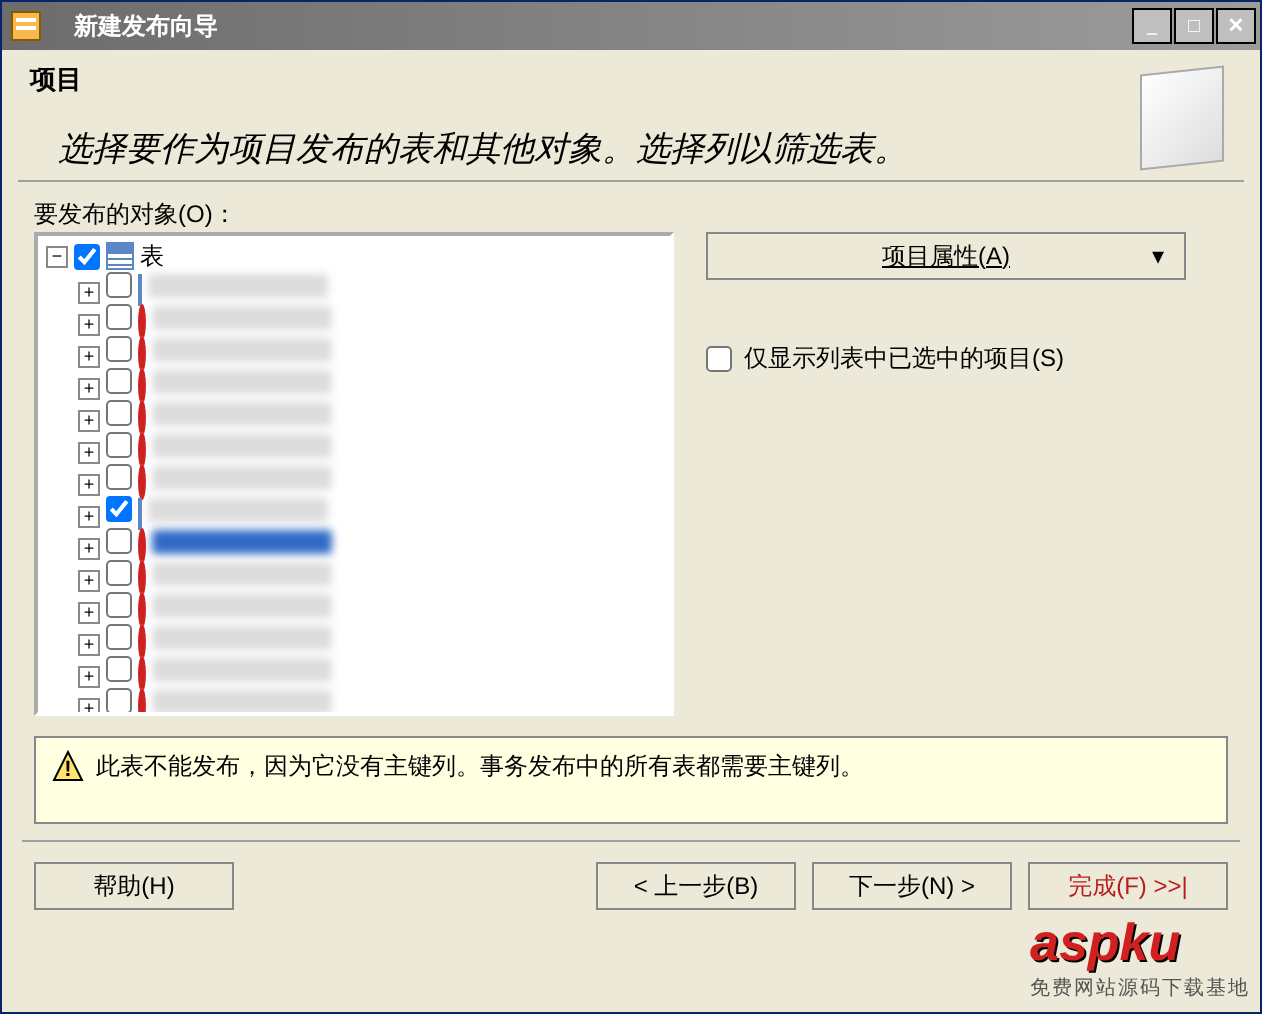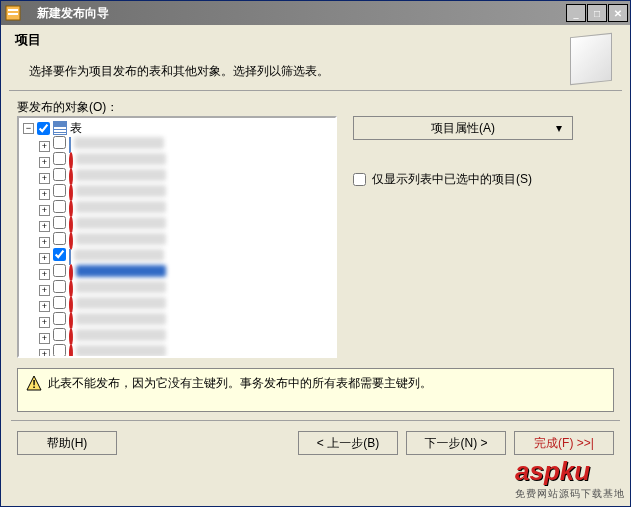--- a/index.html
+++ b/index.html
@@ -6,31 +6,31 @@
 body { font-family: "SimSun", Tahoma, sans-serif; font-size: 12px; background: #dcdcd4; width: 631px; height: 507px; overflow: hidden; }
 .window { width: 631px; height: 507px; background: #ece9d8; border: 1px solid #0a246a; }
 .titlebar { height: 24px; background: linear-gradient(to right, #6c6c6c, #9c9c9c); display: flex; align-items: center; padding: 0 2px 0 4px; color: #fff; font-weight: bold; gap: 12px; }
 .titlebar .app-icon { width: 16px; height: 16px; margin-right: 4px; }
 .titlebar .title-text { flex: 1; }
 .win-btns { display: flex; gap: 1px; }
 .win-btn { width: 20px; height: 18px; background: #bfbfbf; border: 1px solid #000; display: flex; align-items: center; justify-content: center; cursor: default; font-family: Tahoma; font-size: 10px; font-weight: bold; }
 .header { padding: 6px 14px 4px 14px; display: flex; }
 .header-text { flex: 1; }
 .header-title { font-weight: bold; font-size: 13px; margin-bottom: 14px; }
-.header-sub { font-size: 12px; padding-left: 14px; }
+.header-sub { font-size: 17px; padding-left: 14px; font-style: italic; }
 .header-gfx { width: 60px; height: 55px; position: relative; }
 .header-gfx .box3d { position: absolute; right: 4px; top: 4px; width: 42px; height: 48px; border: 1px solid #aaa; background: linear-gradient(135deg,#fff,#ddd); transform: skewY(-6deg); }
 .sep { border-top: 1px solid #a0a0a0; margin: 0 8px 8px 8px; }
 .content { padding: 0 16px; }
 .label-row { margin-bottom: 0; }
 .main-row { display: flex; gap: 16px; }
 .tree-panel { width: 320px; height: 242px; border: 2px inset #fff; background: #fff; overflow: auto; padding: 2px; }
 .right-panel { flex: 1; }
 .btn { background: #ece9d8; border: 1px solid #888; padding: 4px 10px; text-align: center; cursor: default; }
-.btn.big { width: 220px; height: 24px; display: flex; align-items: center; justify-content: center; position: relative; }
+.btn.big { width: 240px; height: 24px; display: flex; align-items: center; justify-content: center; position: relative; text-decoration: underline; }
 .btn.big .arrow { position: absolute; right: 10px; }
 .chk-row { display: flex; align-items: center; margin-top: 31px; }
 .chk-row input { margin-right: 6px; }
 .tree-root { list-style: none; padding-left: 2px; }
 .tree-root li { display: flex; align-items: center; height: 16px; white-space: nowrap; }
 .tree-children { list-style: none; padding-left: 18px; }
 .toggle { width: 11px; height: 11px; border: 1px solid #888; display: inline-flex; align-items: center; justify-content: center; font-size: 9px; line-height: 9px; margin-right: 3px; background: #fff; cursor: default; }
 .cb { width: 13px; height: 13px; margin-right: 3px; }
 .node-icon { width: 14px; height: 14px; margin-right: 3px; position: relative; }
 .table-icon { background:

